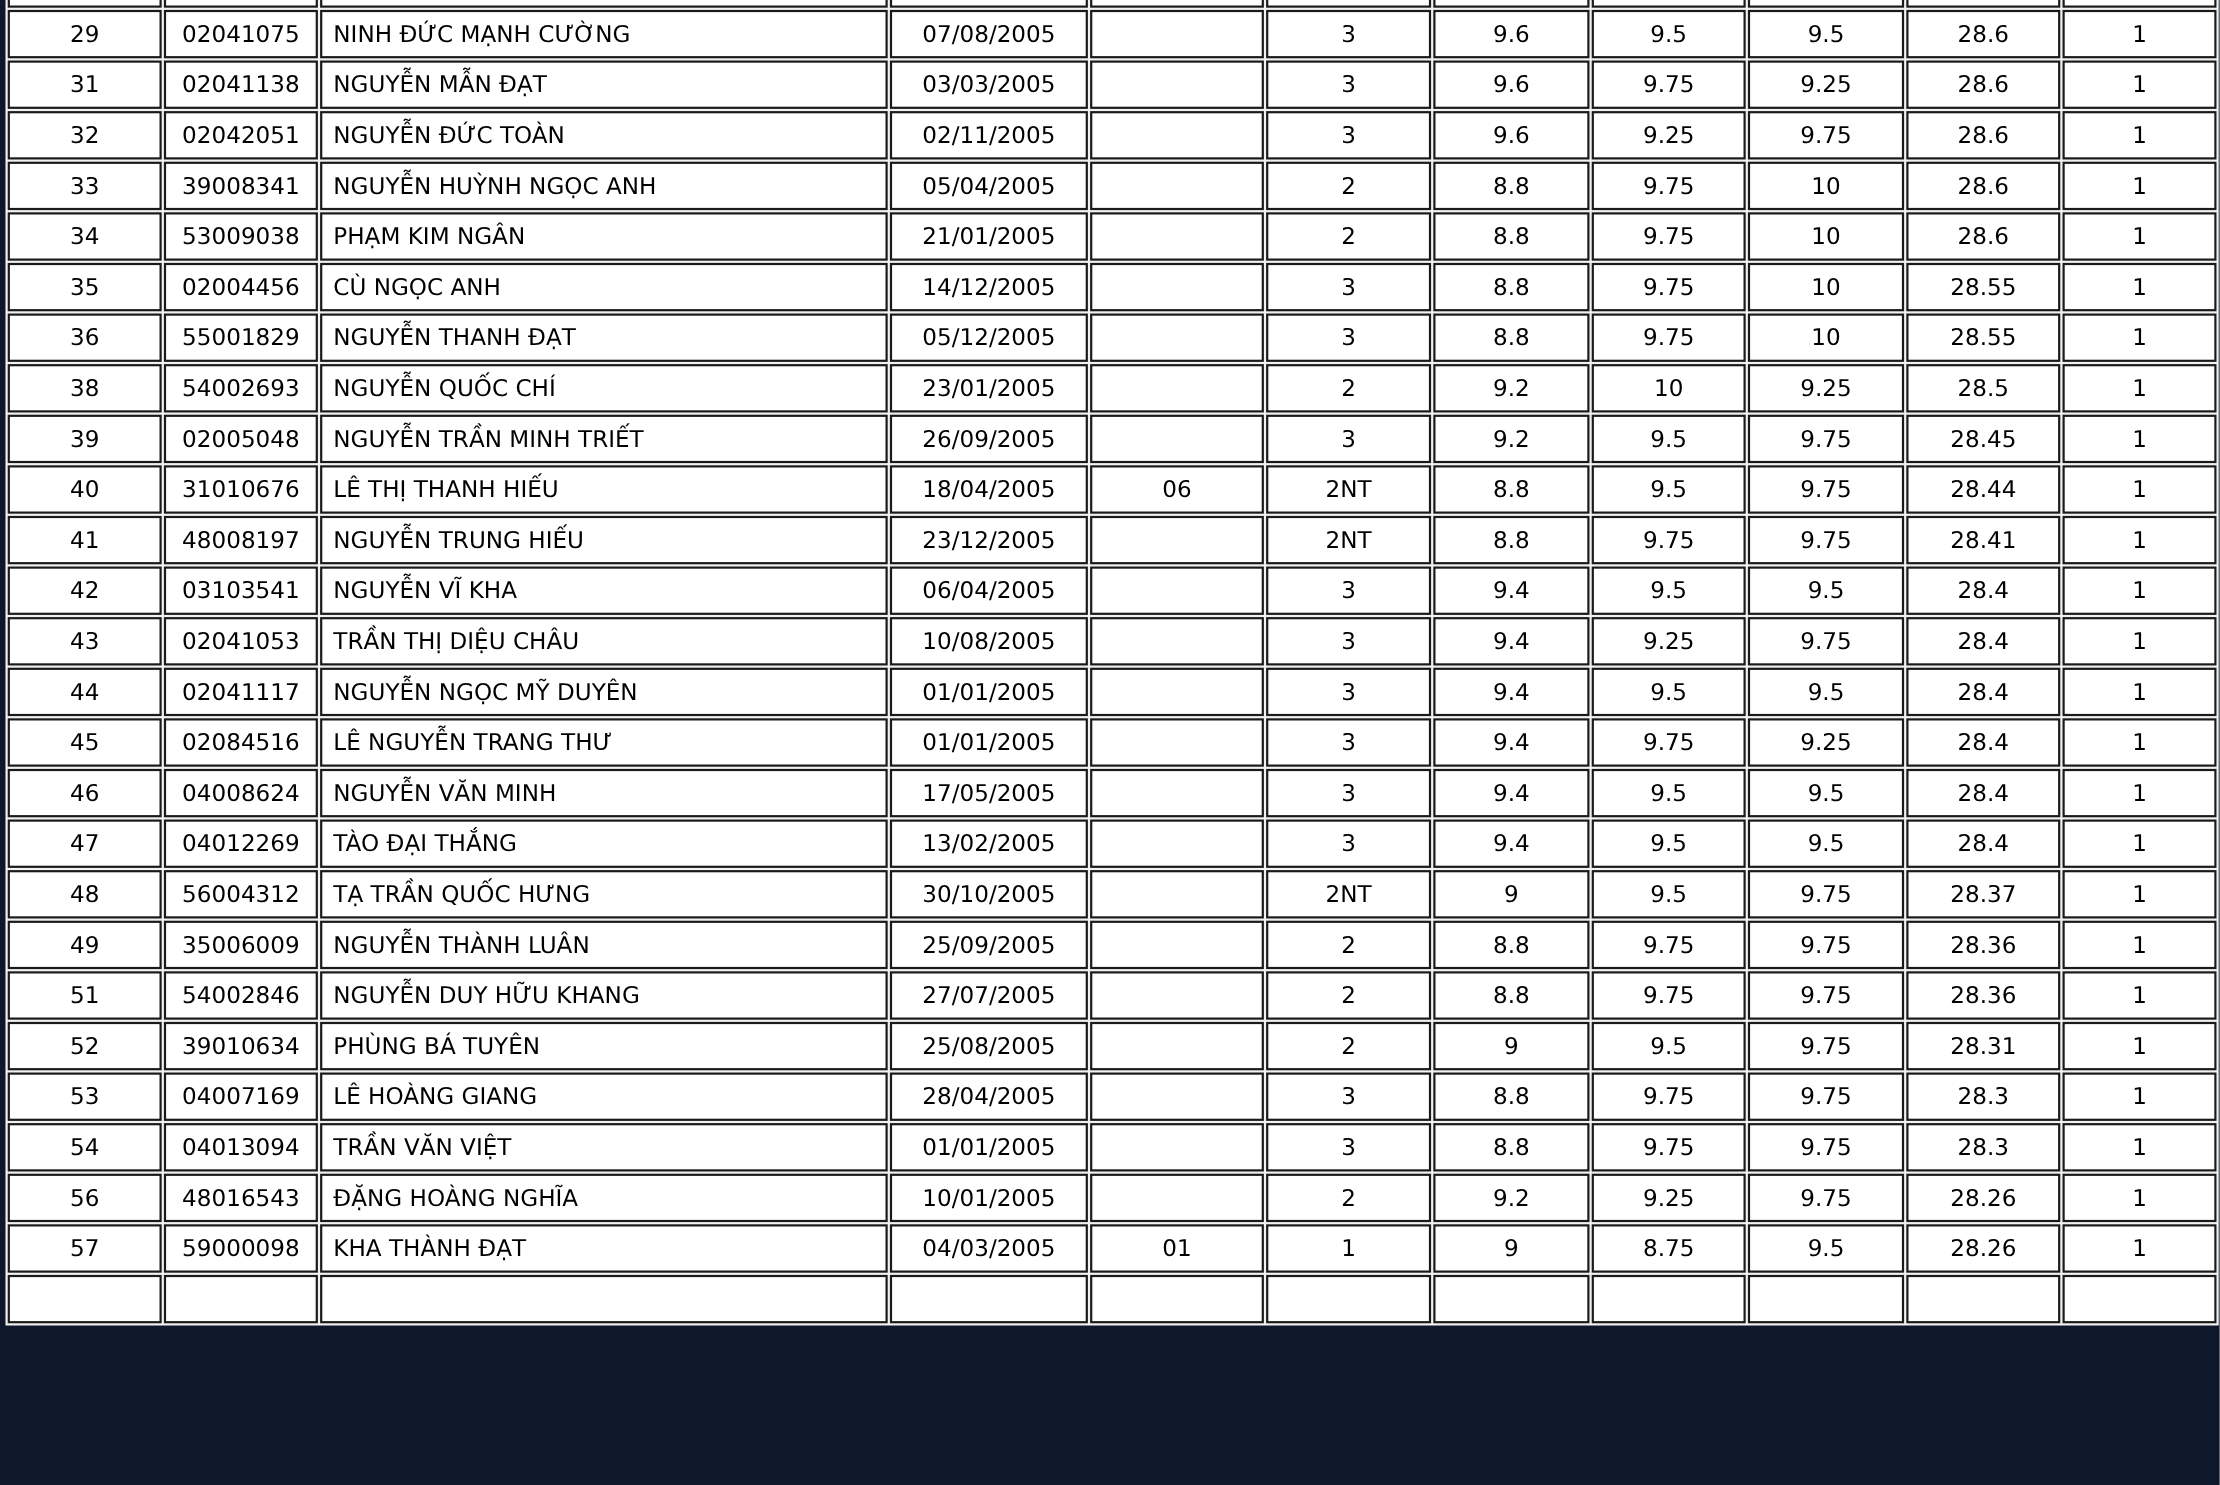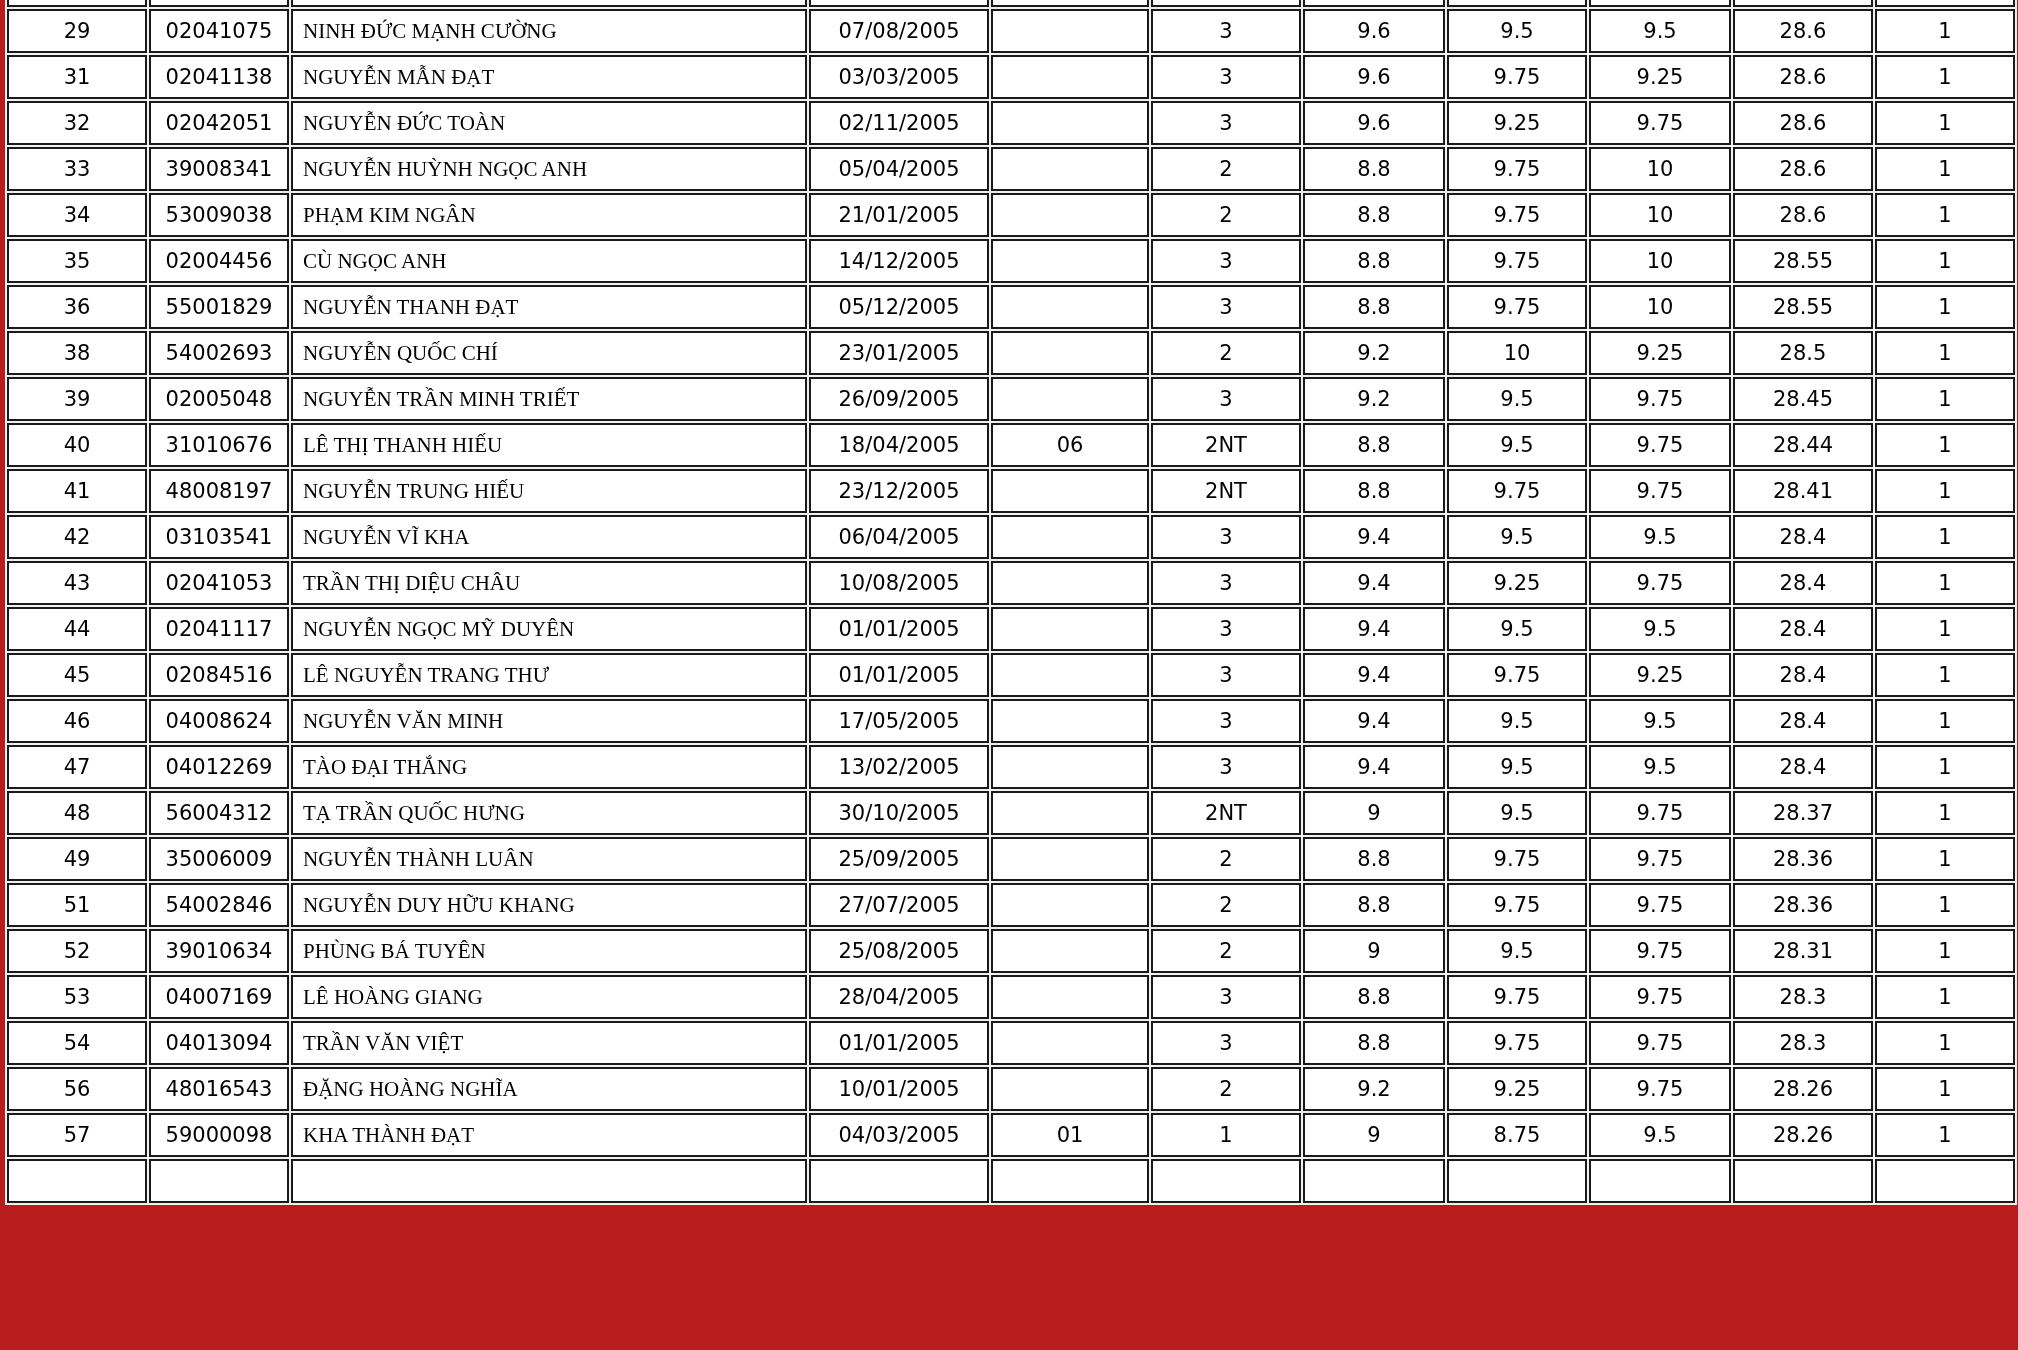--- a/index.html
+++ b/index.html
@@ -1,21 +1,21 @@
 <!DOCTYPE html>
 <html><head>
 <meta charset="utf-8">
 <style>
   html, body { margin: 0; padding: 0; background: #ffffff; }
 
   .viewport {
     width: 2018px;
     height: 1350px;
     overflow: hidden;
-    background: #b91c1c;
+    background: #0f172a;
     position: relative;
   }
 
   table.results {
     border-collapse: separate;
     border-spacing: 2px;
     table-layout: fixed;
     background: #f1f1f1;
     margin: -39px 0 0 5px;
   }
@@ -28,21 +28,21 @@
     padding: 0 6px;
     font-family: "DejaVu Sans", "Liberation Sans", sans-serif;
     font-size: 21px;
     color: #000000;
     white-space: nowrap;
     overflow: hidden;
     vertical-align: middle;
   }
 
   table.results td.ac { text-align: center; }
-  table.results td.al { text-align: left; padding-left: 10px; font-family: Liberation Serif, serif; }
+  table.results td.al { text-align: left; padding-left: 10px; }
 </style>
 </head>
 <body>
 
 <div class="viewport">
   <table class="results">
     <colgroup>
       <col style="width:140px">
       <col style="width:140px">
       <col style="width:516px">

